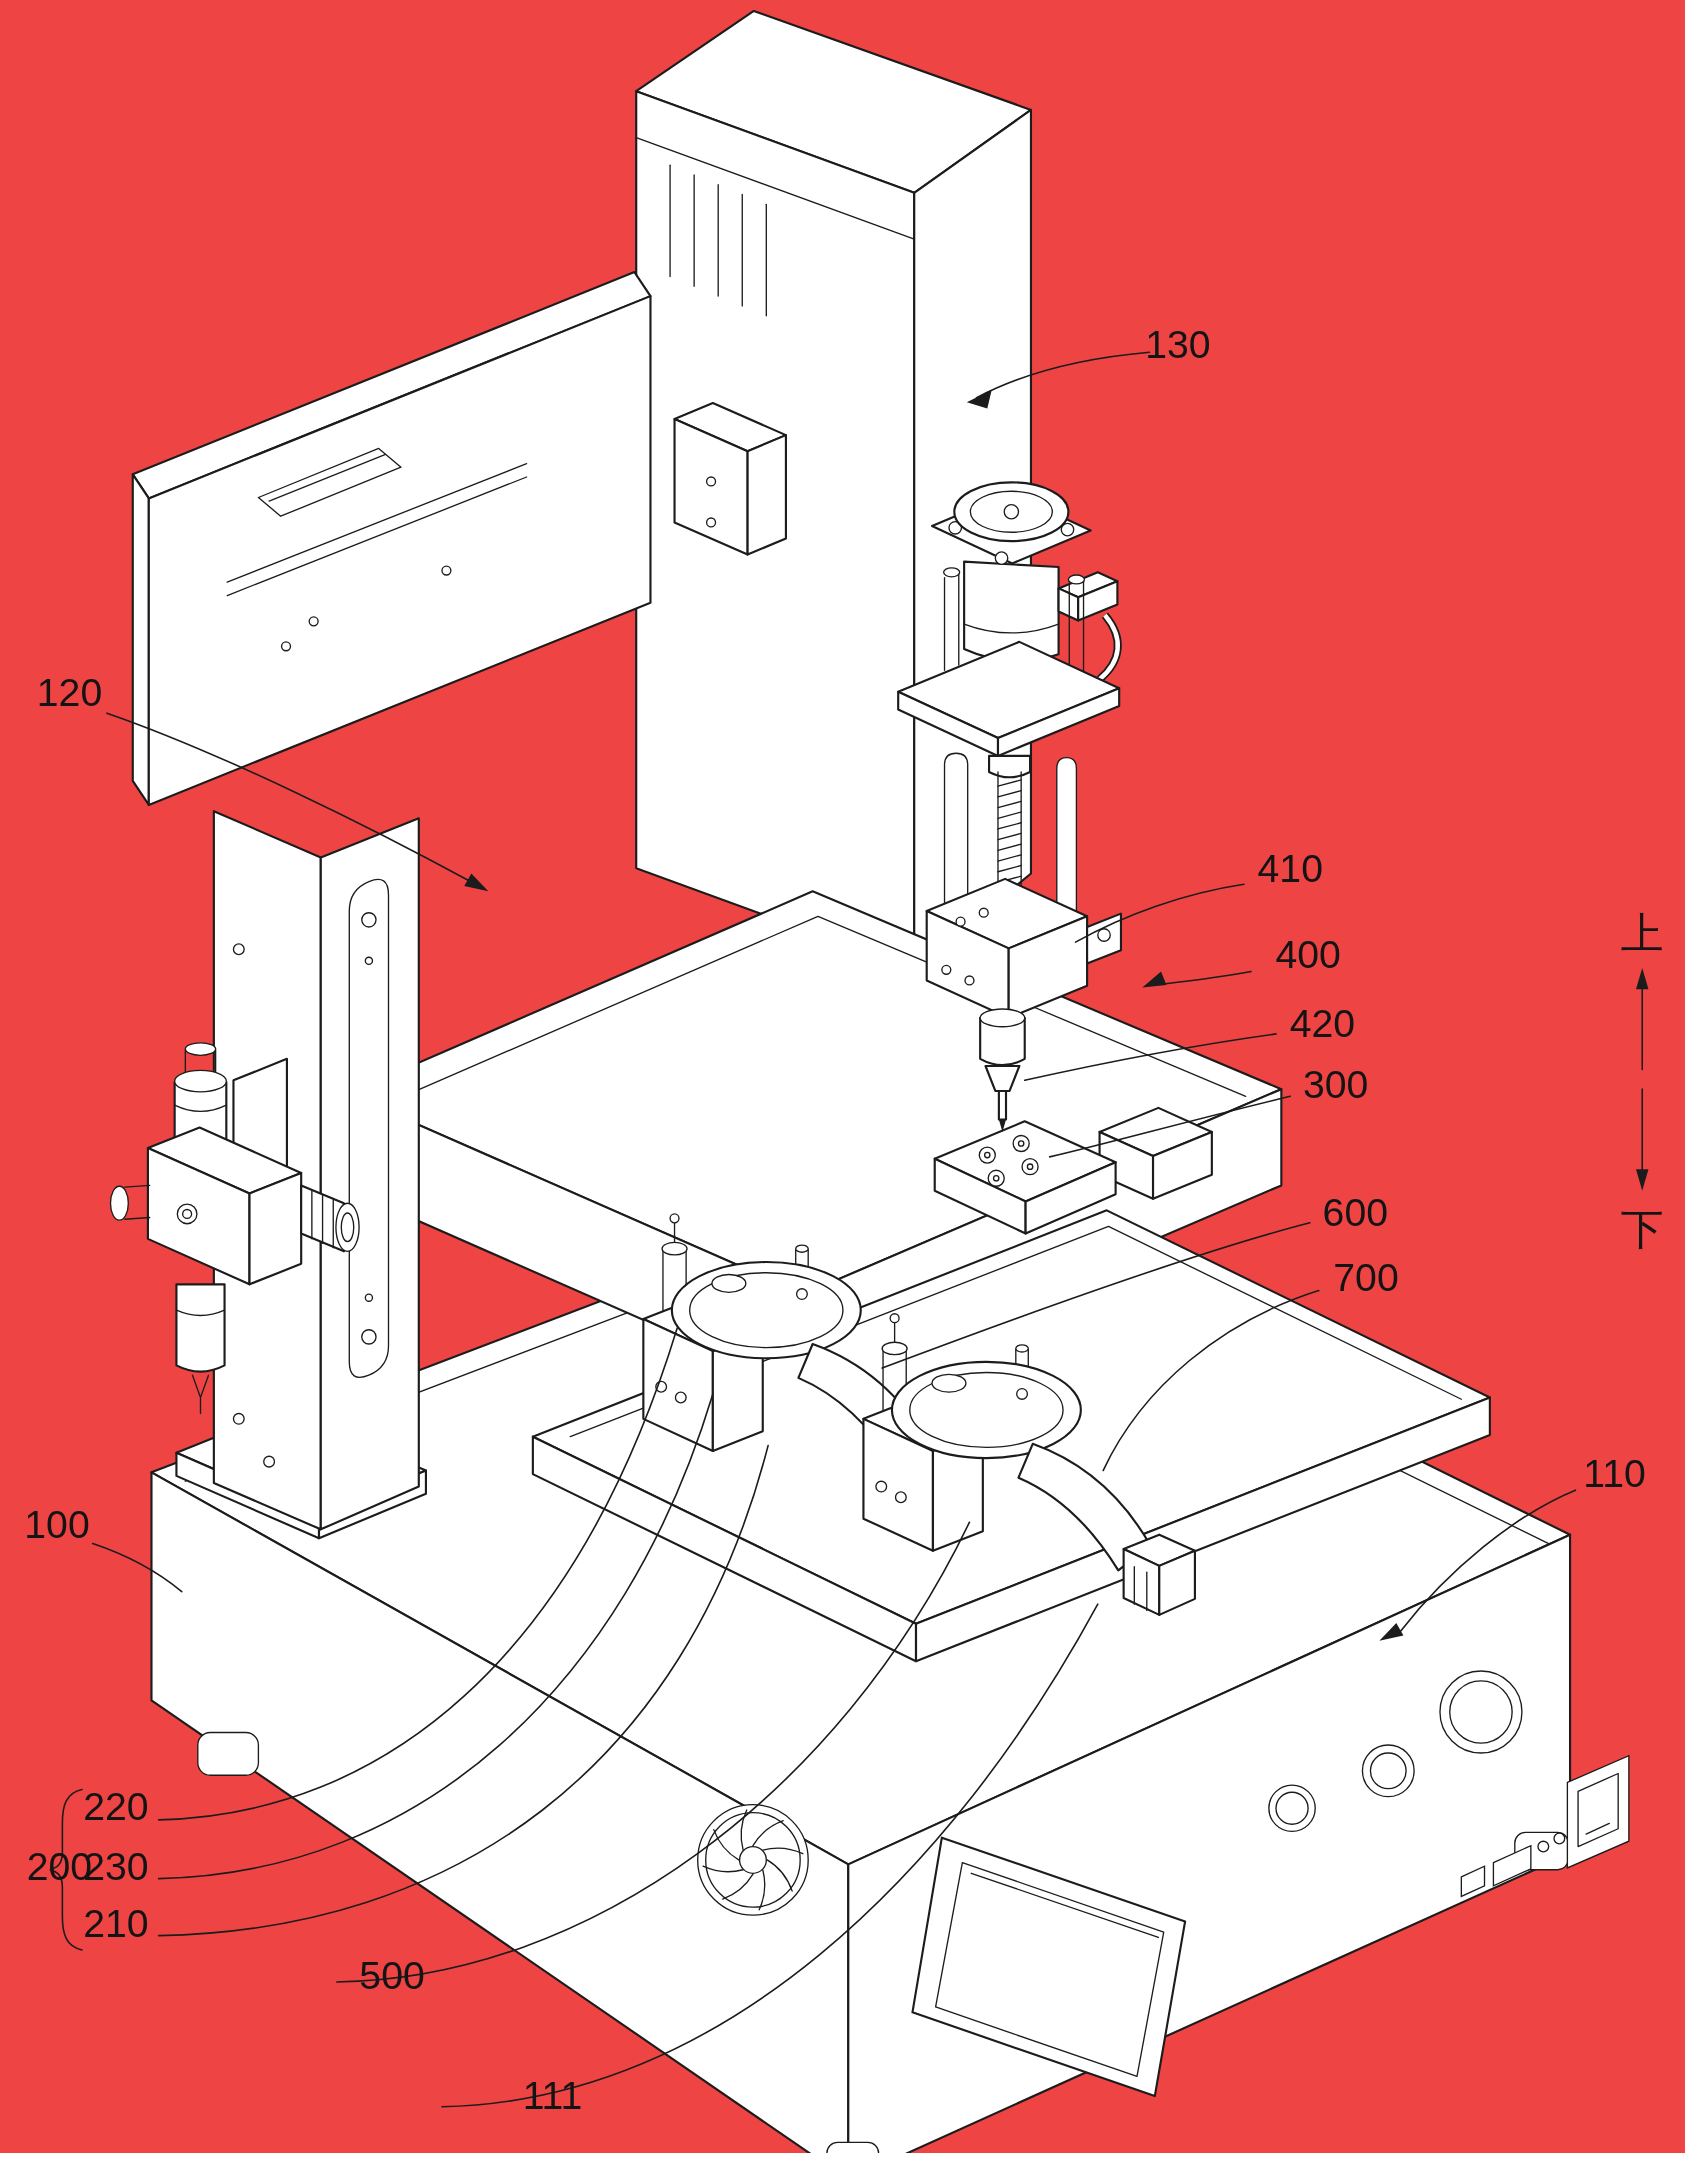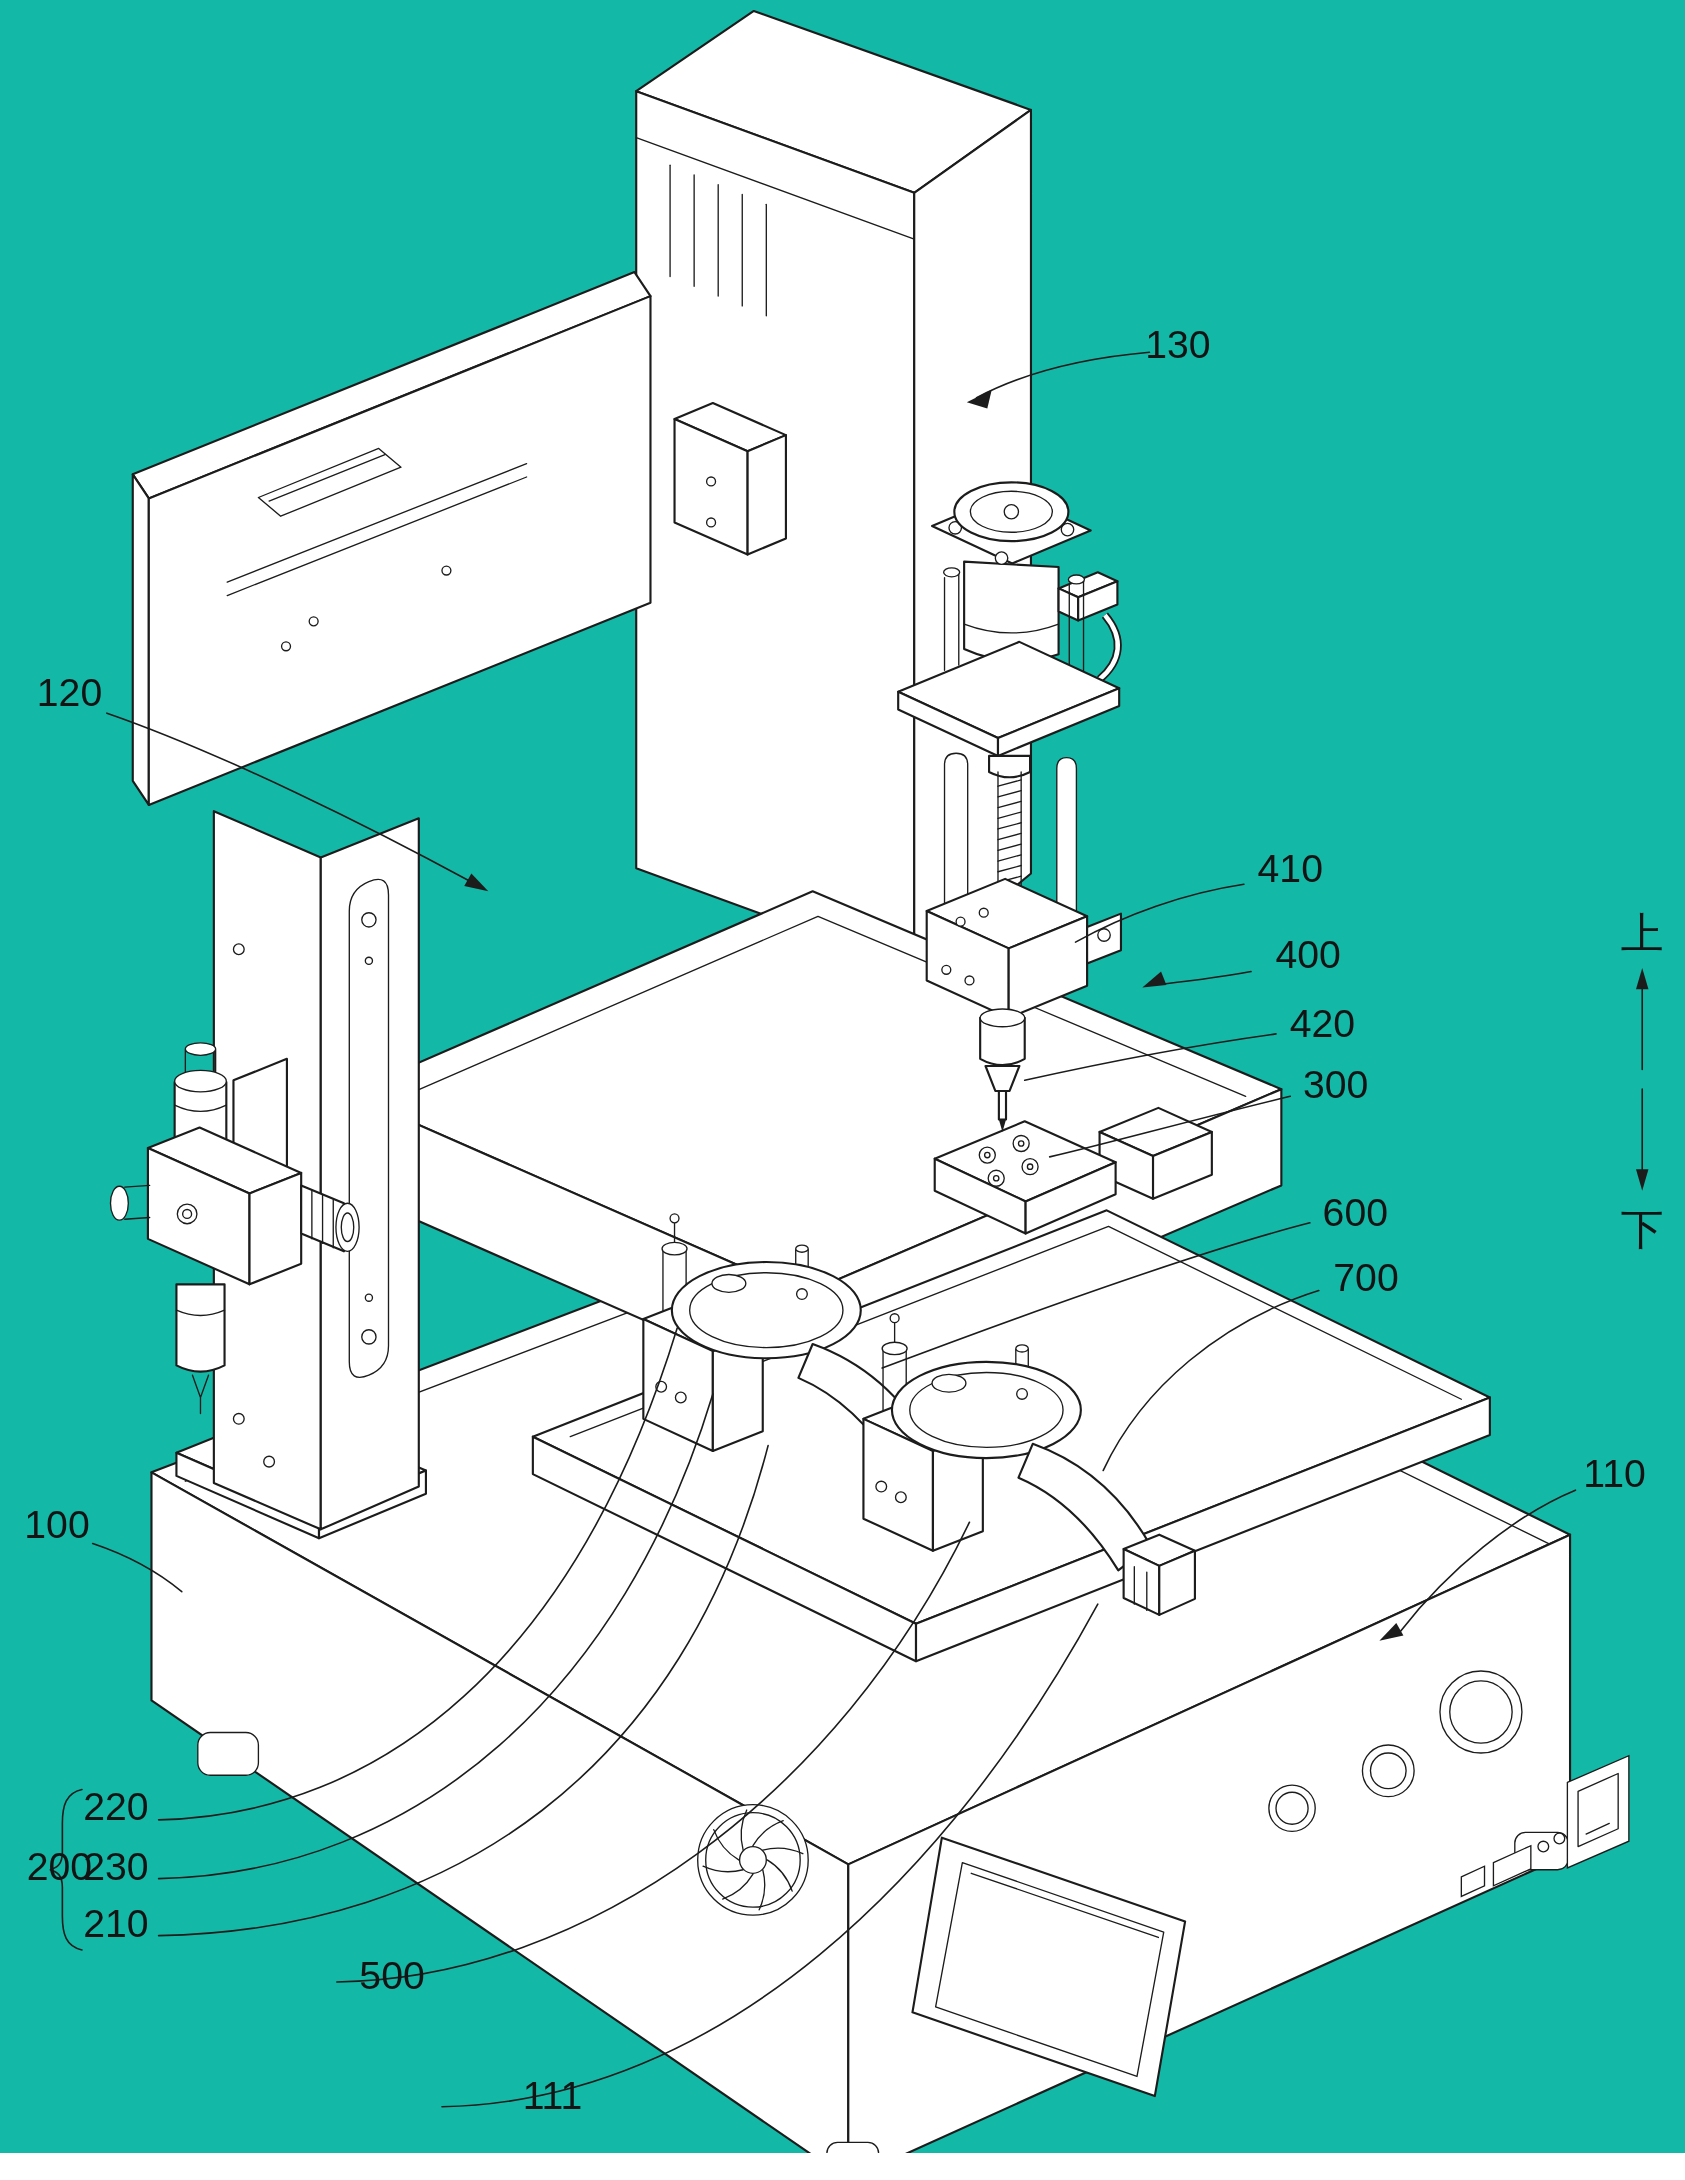--- a/index.html
+++ b/index.html
@@ -1,16 +1,16 @@
 <!DOCTYPE html>
 <html style="font-size:14.3px"><head>
 <meta charset="utf-8">
 <style>
   html,body{margin:0;padding:0;background:#ffffff;}
-  .page{position:relative;width:1685px;height:2153px;background:#14b8a6;overflow:hidden;}
+  .page{position:relative;width:1685px;height:2153px;background:#ef4444;overflow:hidden;}
   svg{display:block;}
   .f{fill:#ffffff;stroke:#1c1c1c;stroke-width:2.4;stroke-linejoin:round;stroke-linecap:round;}
   .t{fill:none;stroke:#1c1c1c;stroke-width:1.5;stroke-linejoin:round;stroke-linecap:round;}
   .fs{fill:#ffffff;stroke:#1c1c1c;stroke-width:1.5;}
   .l{fill:none;stroke:#1c1c1c;stroke-width:1.8;stroke-linecap:round;}
   .a{fill:#1c1c1c;stroke:none;}
   .lbl{font-family:"Liberation Sans",sans-serif;font-size:44px;fill:#141414;}
   .cjk{font-family:"Liberation Sans","DejaVu Sans",sans-serif;font-size:48px;fill:#141414;}
 </style>
 </head>

